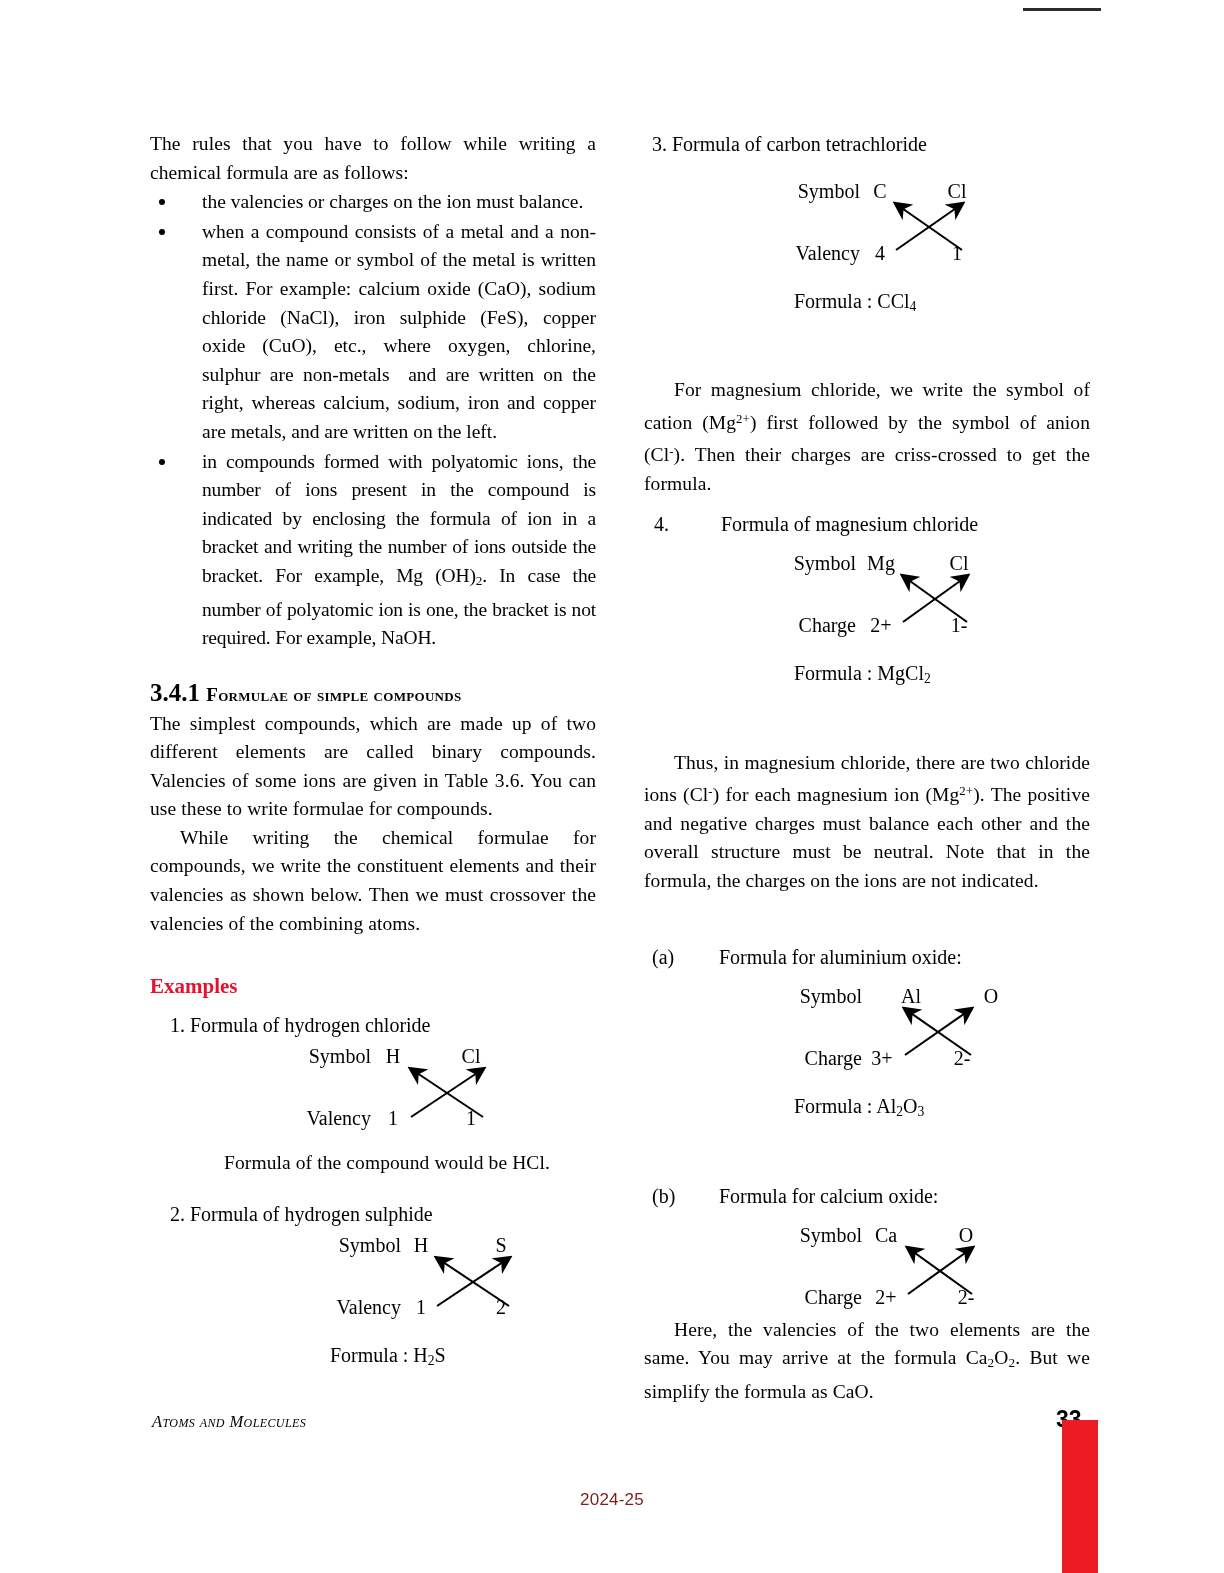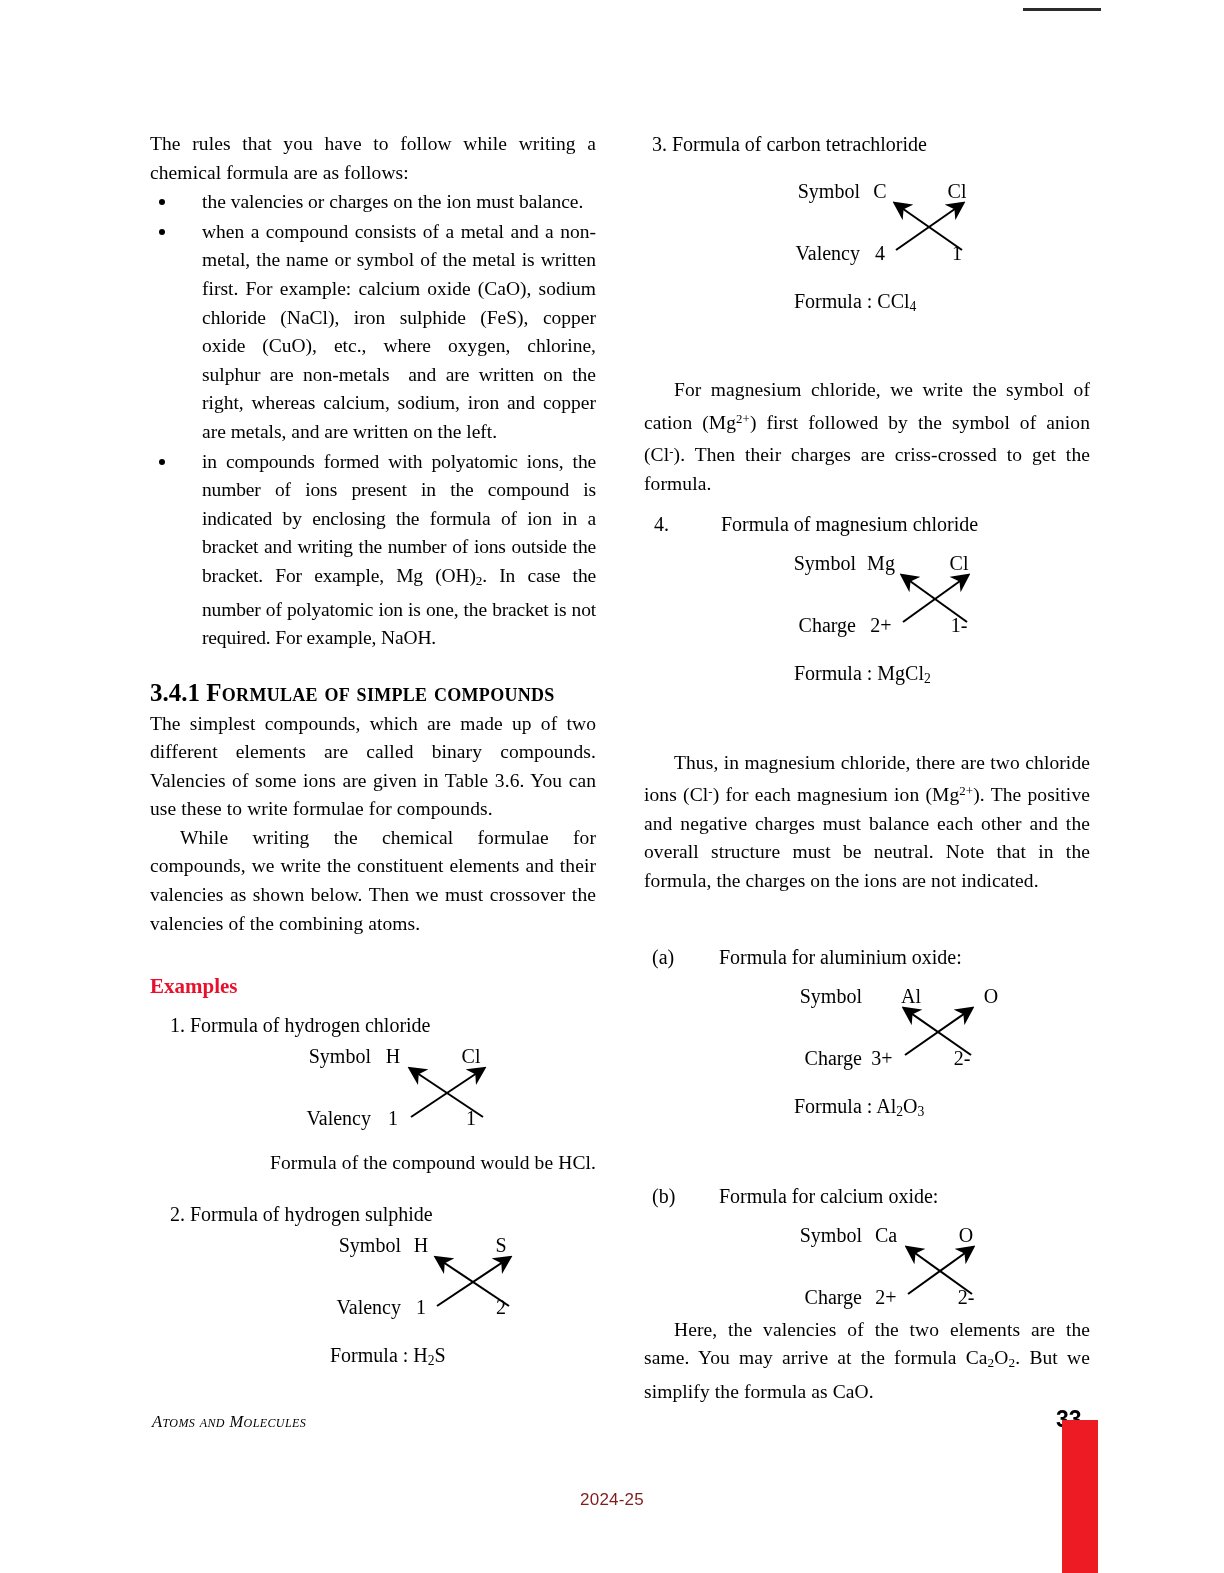--- a/index.html
+++ b/index.html
@@ -86,21 +86,21 @@
     font-size: 25px;
     font-weight: bold;
     line-height: 1.18;
     white-space: nowrap;
   }
   h2.section .num { font-weight: bold; }
   h2.section .caps {
     font-variant: small-caps;
     font-weight: bold;
     letter-spacing: 0.3px;
-    font-size: 25px;
+    font-size: 19px;
   }
   h3.red {
     margin: 0;
     color: #E8112D;
     font-weight: bold;
     font-size: 21px;
     line-height: 1.2;
   }
   .spacer-lg { height: 36px; }
   .spacer-md { height: 22px; }
@@ -259,21 +259,21 @@
           <defs>
             <marker id="ah1" markerWidth="9" markerHeight="9" refX="7" refY="4.5" orient="auto">
               <path d="M0,0 L9,4.5 L0,9 L2.6,4.5 Z" fill="#000"></path>
             </marker>
           </defs>
           <line x1="80" y1="54" x2="8" y2="6" stroke="#000" stroke-width="2.1" marker-end="url(#ah1)"></line>
           <line x1="8" y1="54" x2="80" y2="6" stroke="#000" stroke-width="2.1" marker-end="url(#ah1)"></line>
         </svg>
       </div>
 
-      <p class="body" style="text-align:right;margin-left:28px;">Formula of the compound would be HCl.</p>
+      <p class="body" style="text-align:center;margin-left:28px;">Formula of the compound would be HCl.</p>
 
       <div class="spacer-md"></div>
 
       <p class="ex-title">
         <span class="marker">2.</span>
         <span>Formula of hydrogen sulphide</span>
       </p>
 
       <div class="xdiagram">
         <div class="xd-row xd-top" style="left:165px;">

